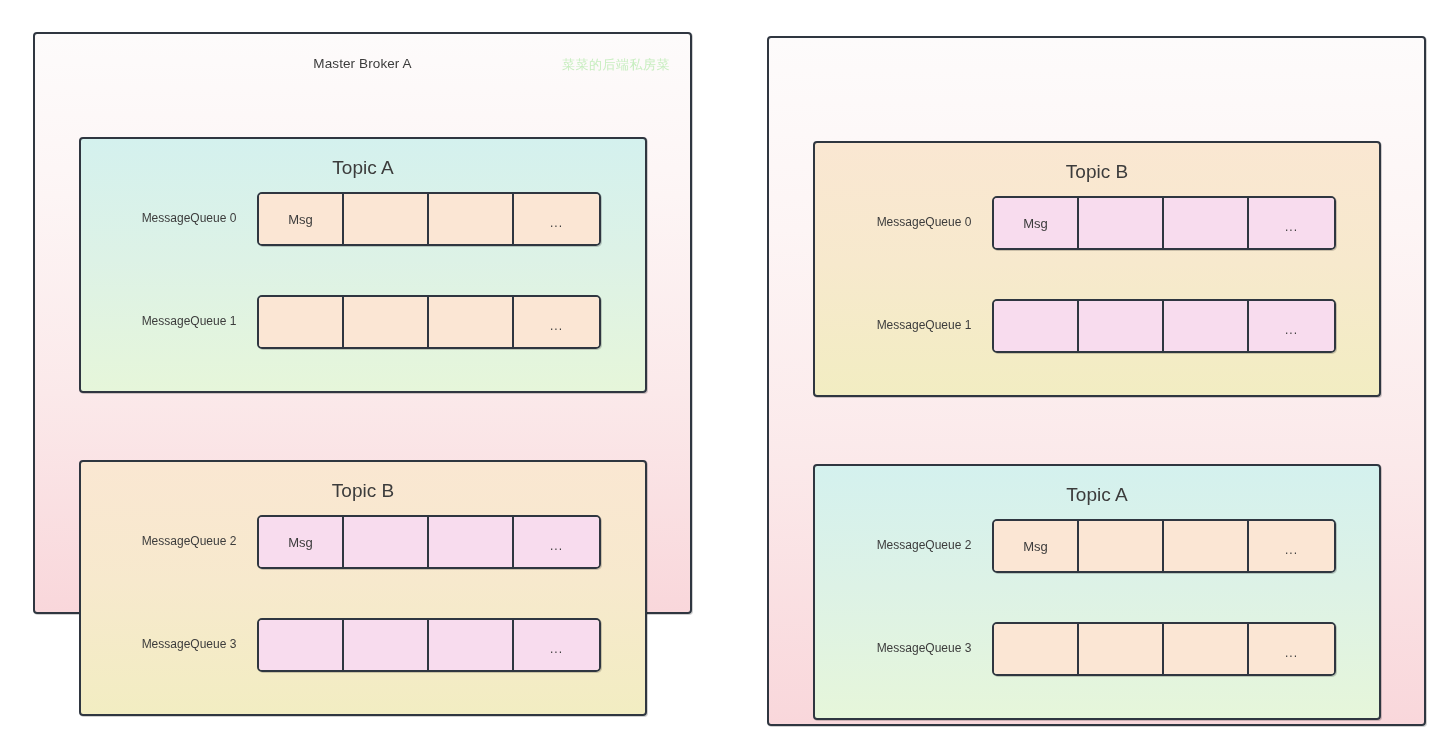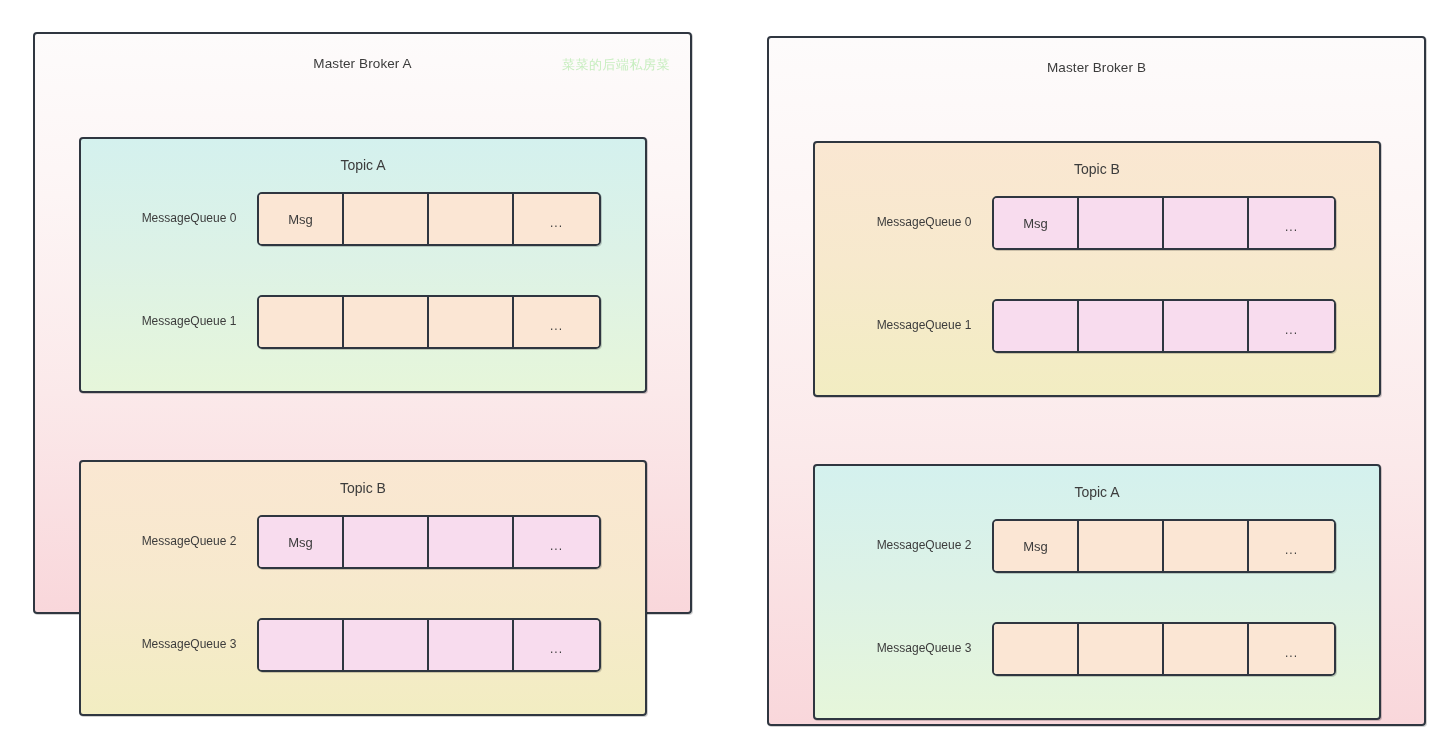--- a/index.html
+++ b/index.html
@@ -69,21 +69,21 @@
   .topic.theme-b {
     background: linear-gradient(180deg, #fae7d2 0%, #f7e9cd 48%, #f2edc2 100%);
   }
 
   .topic-title {
     position: absolute;
     top: 18px;
     left: 0;
     right: 0;
     text-align: center;
-    font-size: 14px;
+    font-size: 19px;
     color: #3c3c3c;
     white-space: nowrap;
   }
 
   .queue-label {
     position: absolute;
     font-size: 12px;
     color: #3c3c3c;
     white-space: nowrap;
     text-align: center;
@@ -183,21 +183,20 @@
           <div class="cell fill-pink" style="width: 85px;">
             <span></span>
           </div>
           <div class="cell fill-pink" style="width: 85px;">
             <span class="ellipsis">...</span>
           </div>
         </div>
       </div>
     </div>
     <div class="broker" style="left: 767px; top: 36px; width: 659px; height: 690px;">
-      <div class="broker-title">Master Broker B</div>
       <div class="topic theme-b" style="left: 44px; top: 103px; width: 568px; height: 256px;">
         <div class="topic-title">Topic B</div>
         <div class="queue-label" style="left: 44px; top: 72px; width: 130px;">MessageQueue 0</div>
         <div class="cells" style="left: 177px; top: 53px;">
           <div class="cell fill-pink" style="width: 85px;">
             <span>Msg</span>
           </div>
           <div class="cell fill-pink" style="width: 85px;">
             <span></span>
           </div>

